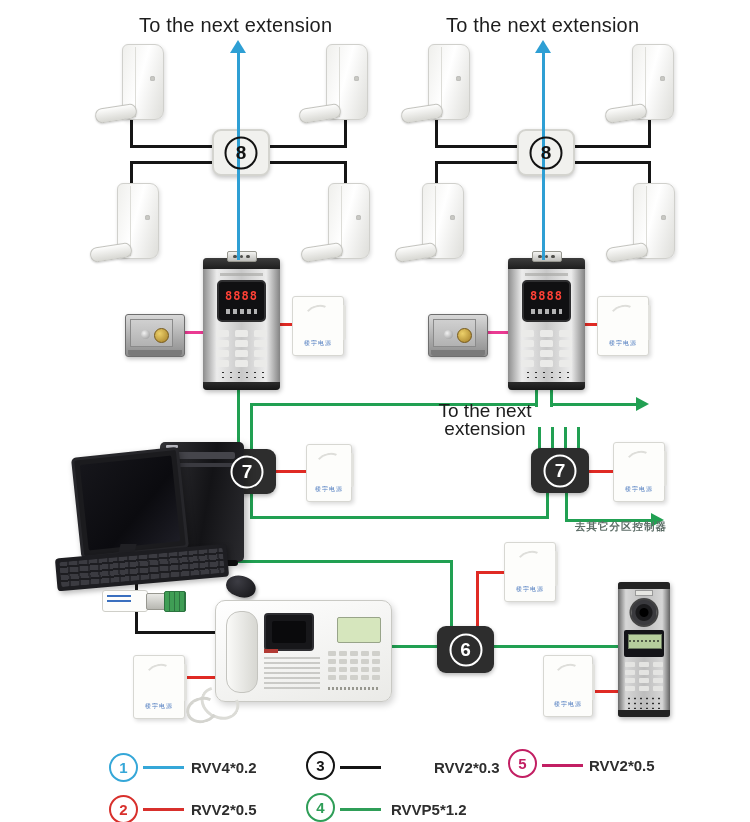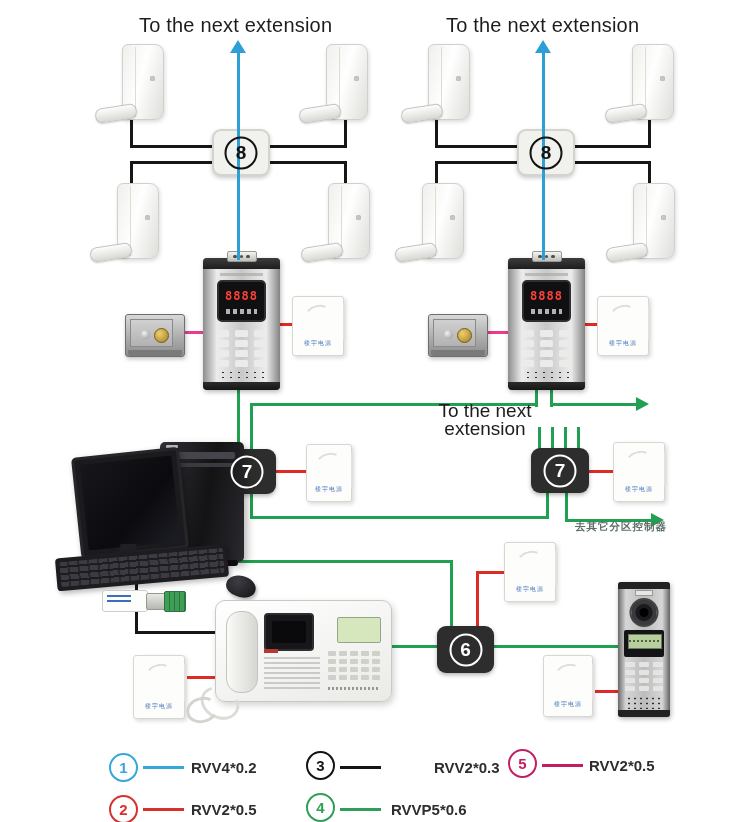--- a/index.html
+++ b/index.html
@@ -433,17 +433,17 @@
 <div class="lgc lg2c" style="left:109px;top:795px;">2</div>
 <div class="lgline lg2b" style="left:143px;top:808px;"></div>
 <div class="lgtxt" style="left:191px;top:801px;">RVV2*0.5</div>
 
 <div class="lgc lg3c" style="left:306px;top:751px;">3</div>
 <div class="lgline lg3b" style="left:340px;top:766px;"></div>
 <div class="lgtxt" style="left:391px;top:759px;margin-left:43px;">RVV2*0.3</div>
 
 <div class="lgc lg4c" style="left:306px;top:793px;">4</div>
 <div class="lgline lg4b" style="left:340px;top:808px;"></div>
-<div class="lgtxt" style="left:391px;top:801px;">RVVP5*0.6</div>
+<div class="lgtxt" style="left:391px;top:801px;">RVVP5*1.2</div>
 
 <div class="lgc lg5c" style="left:508px;top:749px;">5</div>
 <div class="lgline lg5b" style="left:542px;top:764px;"></div>
 <div class="lgtxt" style="left:589px;top:757px;">RVV2*0.5</div>
 
 </body></html>

